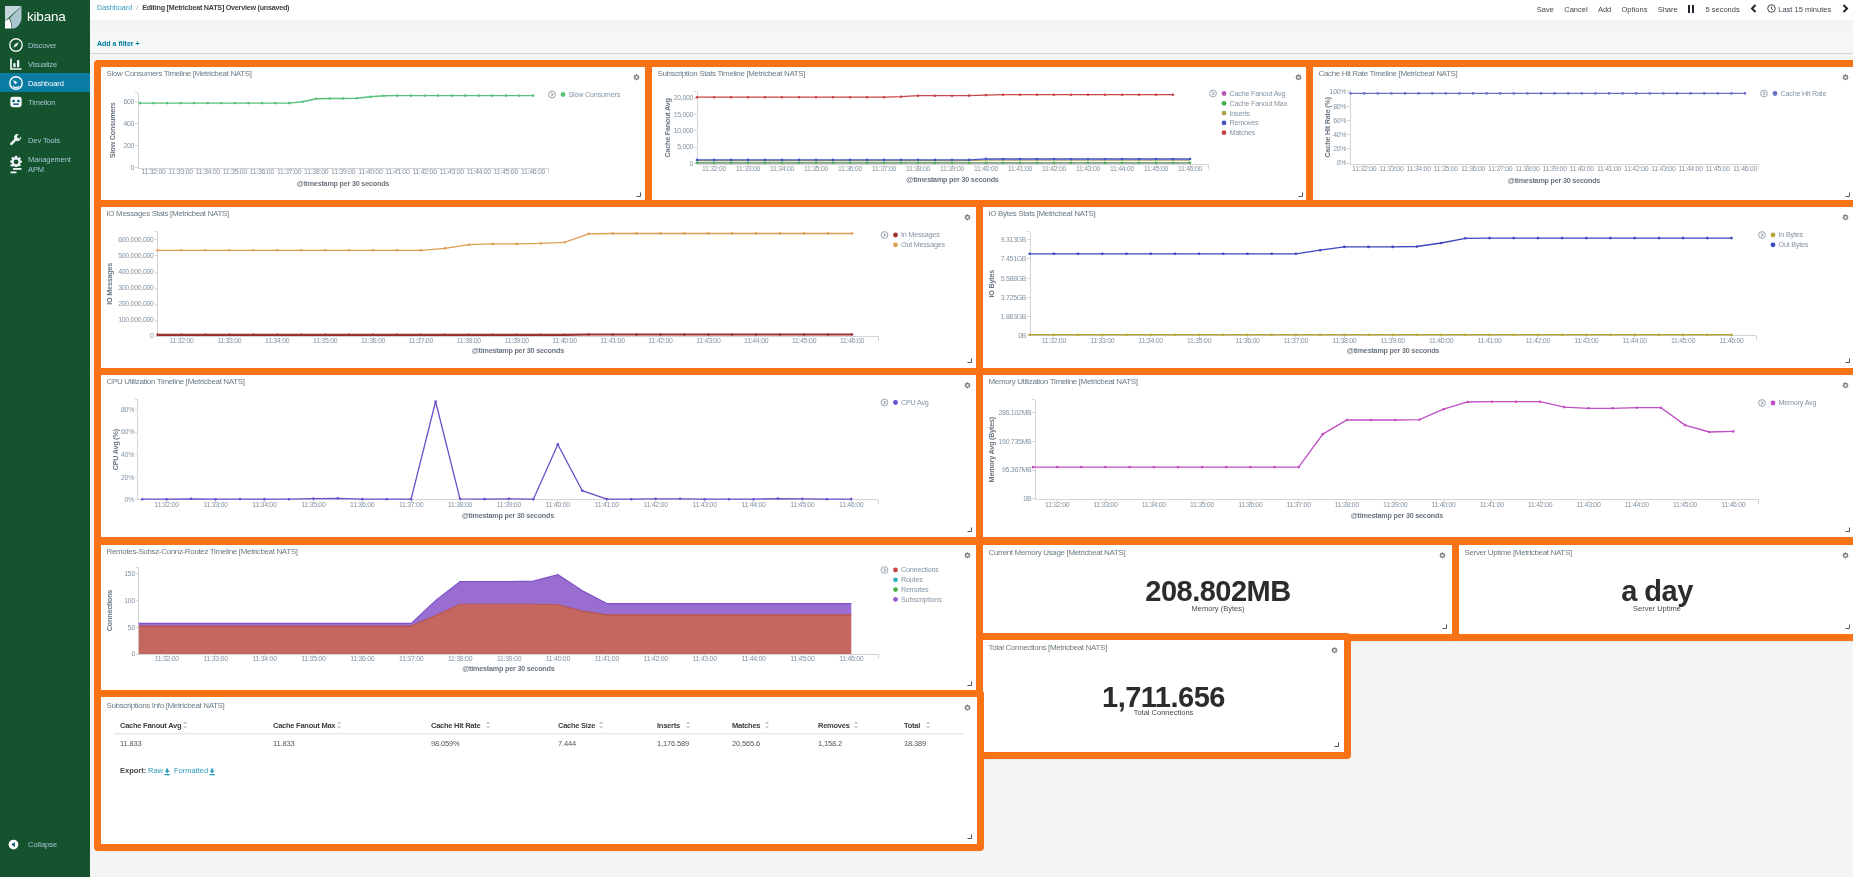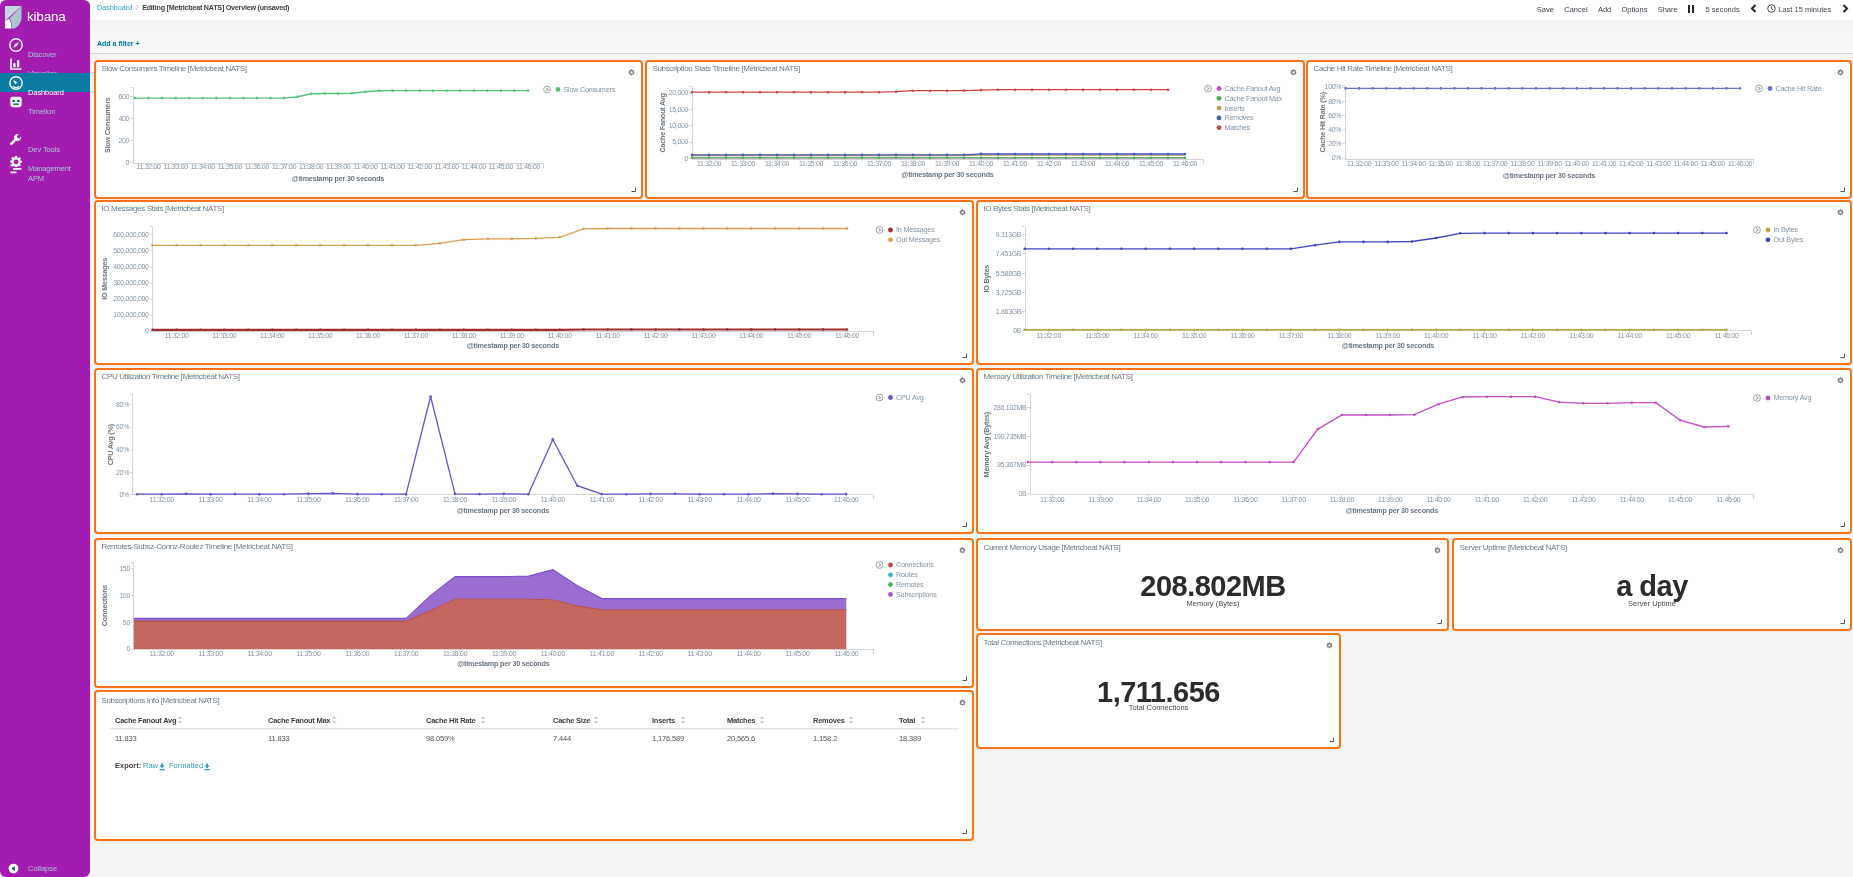--- a/index.html
+++ b/index.html
@@ -1,38 +1,38 @@
 <!DOCTYPE html>
 <html><head><meta charset="utf-8"><style>
 * { margin:0; padding:0; box-sizing:border-box; }
 html,body { width:1853px; height:877px; overflow:hidden; font-family:"Liberation Sans",sans-serif; }
 #root { position:relative; width:1853px; height:877px; background:#f4f4f5; }
-#side { position:absolute; left:0; top:0; width:90px; height:877px; background:#a21caf; z-index:5;border-radius:6px; }
+#side { position:absolute; left:0; top:0; width:90px; height:877px; background:#14532d; z-index:5; }
 #side .brand { position:absolute; left:27px; top:9px; color:#fff; font-size:13.5px; letter-spacing:-0.2px; }
 .nav { position:absolute; left:0; width:90px; height:19px; color:#a6c5d5; font-size:7.5px; }
-.nav span { position:absolute; left:28px; top:15px; letter-spacing:-0.1px; }
+.nav span { position:absolute; left:28px; top:6px; letter-spacing:-0.1px; }
 .nav.active { background:#0a7ca4; color:#fff; }
-#collapse { position:absolute; left:0; top:859px; width:92px; height:18px; color:#a6c5d5; font-size:7.5px; }
+#collapse { position:absolute; left:0; top:835px; width:92px; height:18px; color:#a6c5d5; font-size:7.5px; }
 #collapse span { position:absolute; left:28px; top:5px; }
 #main { position:absolute; left:90px; top:0; width:1763px; height:877px; }
 #topbar { position:absolute; left:0; top:0; width:100%; height:20px; background:#fff; font-size:7.5px; }
 #crumb { position:absolute; left:7px; top:2.5px; color:#9aa5ab; font-size:7.2px; }
 #crumb .lnk { color:#2d9cbf; }
 #crumb .cur { color:#3a4449; font-weight:bold; letter-spacing:-0.25px; }
 #menu { position:absolute; right:4.5px; top:2.5px; color:#3f4850; }
 #menu > span { margin-left:10.3px; }
 .pausebar { display:inline-block; width:2.4px; height:8px; background:#20262b; margin:0 1.2px 0 0; position:relative; top:1.5px; }
 #searchrow { position:absolute; left:0; top:13px; width:100%; height:19px; background:#fff; }
 #searchbox { position:absolute; left:5px; top:0.5px; width:1757px; height:17.5px; border:2px solid #0079a0; background:#fff; }
 #searchbox .ph { position:absolute; left:7px; top:3.5px; font-size:7.2px; color:#99a4ab; }
 #sopt { position:absolute; right:24px; top:4px; font-size:7.5px; color:#2d9cbf; }
 #sbtn { position:absolute; right:-2px; top:-2px; width:18.5px; height:17.5px; background:#55595c; text-align:center; padding-top:4px; }
 #filterbar { position:absolute; left:0; top:32px; width:100%; height:22px; background:#f5f6f6; border-bottom:1px solid #d4d4d4; }
 #filterbar .add { position:absolute; left:7px; top:8px; font-size:7px; font-weight:bold; color:#0079a0; }
-.panel { position:absolute; background:#fff; border:2px solid #f97316; border-radius:4px; box-shadow:0 1px 1px rgba(0,0,0,0.04); }
+.panel { position:absolute; background:#fff; border:7px solid #f97316; border-radius:4px; box-shadow:0 1px 1px rgba(0,0,0,0.04); }
 svg.chart { display:block; }
 svg text { font-family:"Liberation Sans",sans-serif; }
 .pt { font-size:8px; fill:#6d7b84; letter-spacing:-0.35px; }
 .tk { font-size:6.9px; fill:#8494a2; letter-spacing:-0.26px; }
 .at { font-size:7.2px; font-weight:bold; fill:#6b7680; letter-spacing:-0.2px; }
 .lg { font-size:7.2px; fill:#8494a2; letter-spacing:-0.2px; }
 .big { font-size:29px; font-weight:bold; fill:#2c2c2c; letter-spacing:-0.5px; }
 .biglab { font-size:7.5px; fill:#4a4a4a; }
 .th { font-size:7.5px; font-weight:bold; fill:#3e3e3e; letter-spacing:-0.25px; }
 .td { font-size:7.5px; fill:#555; letter-spacing:-0.15px; }

